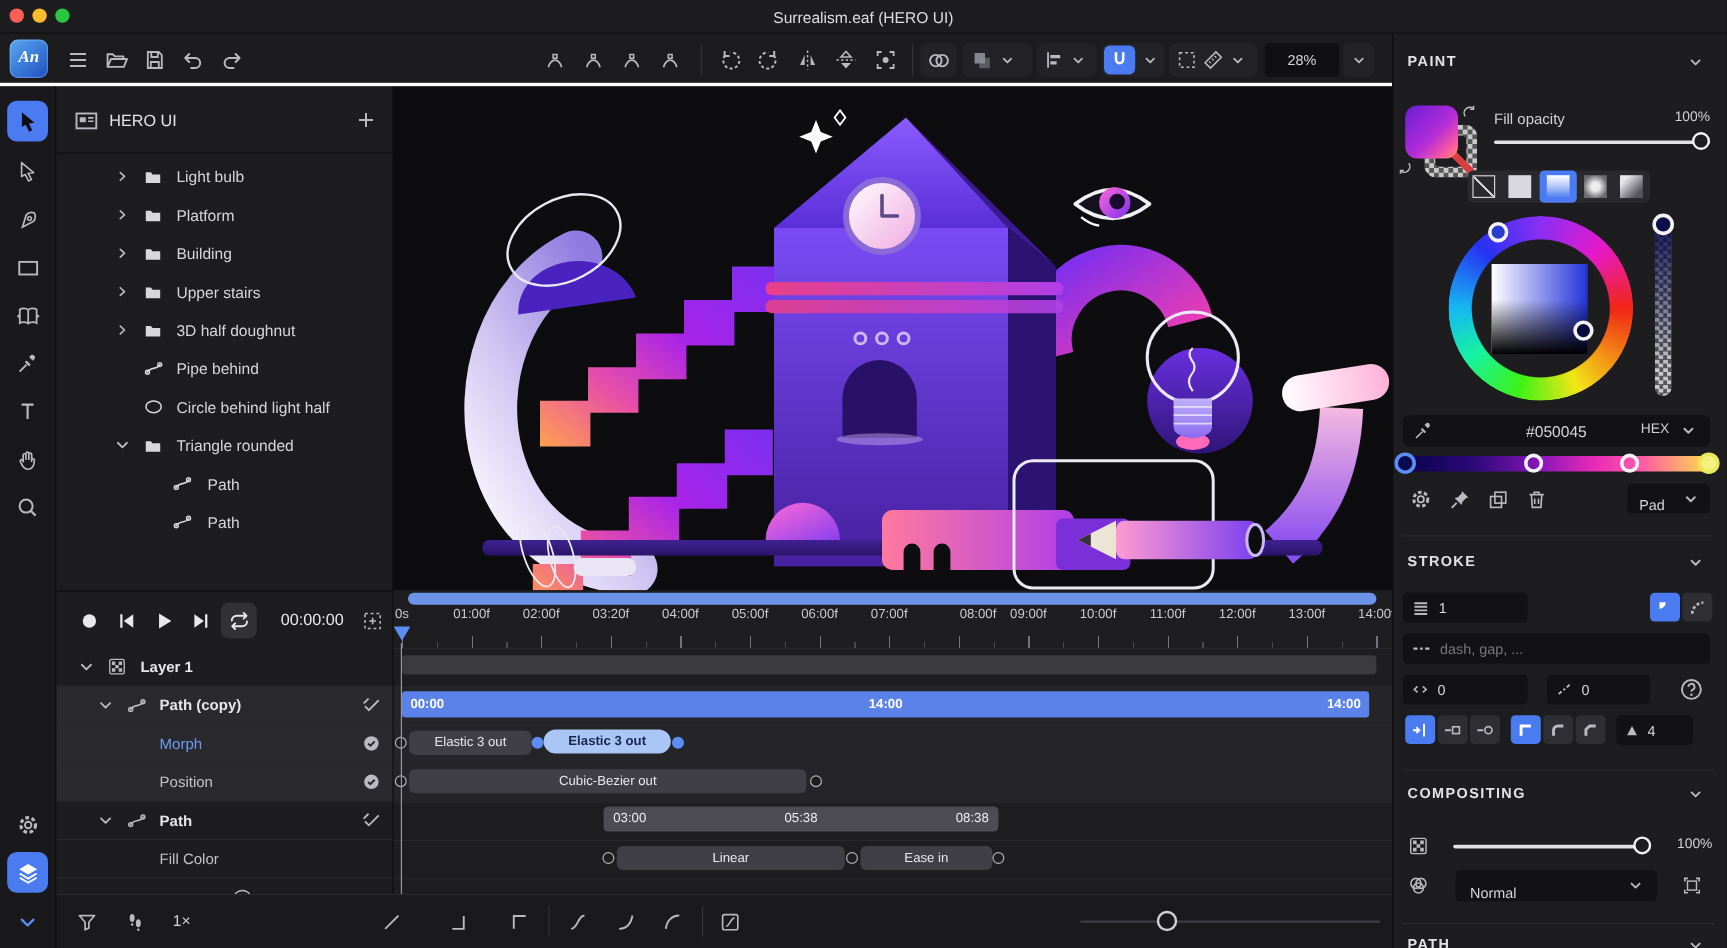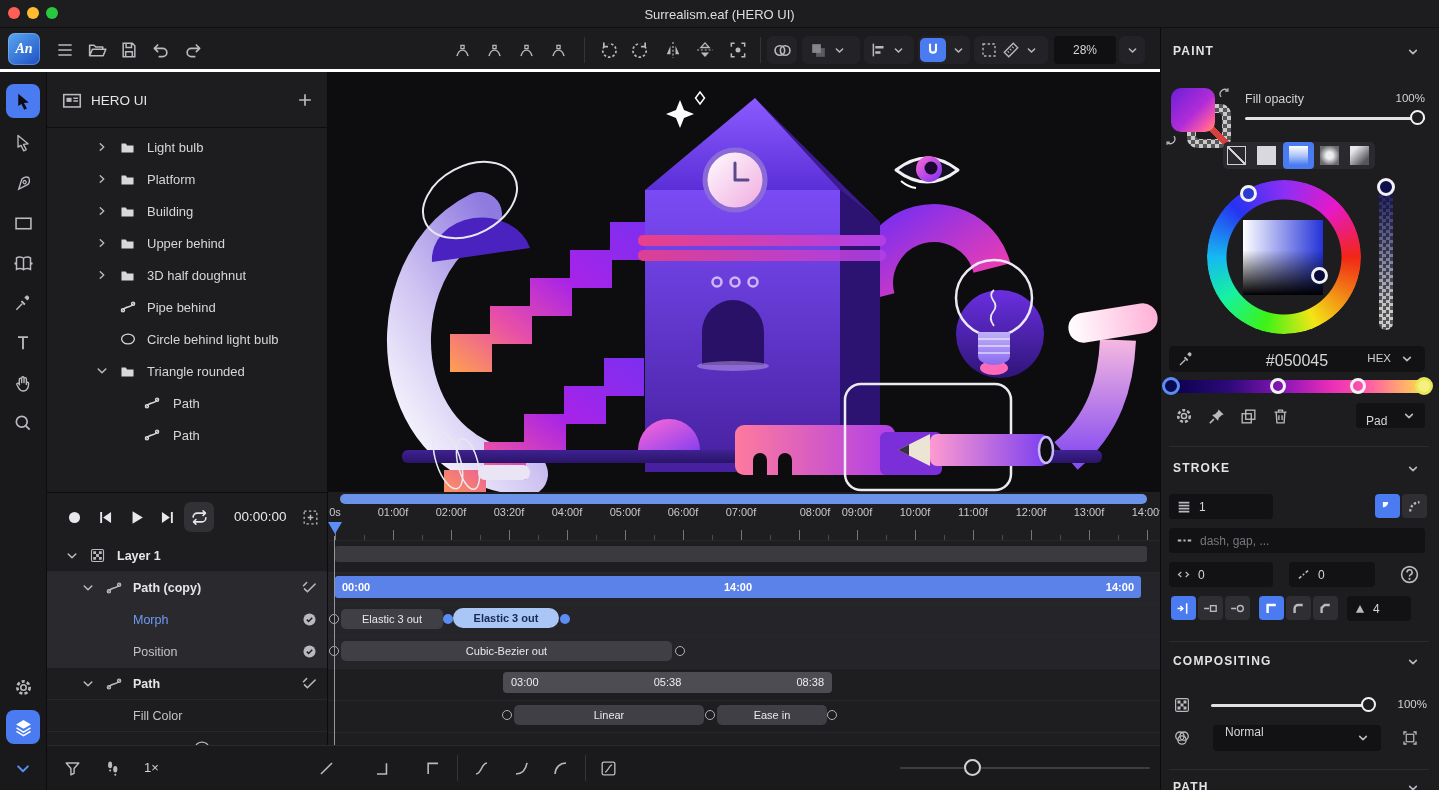--- a/index.html
+++ b/index.html
@@ -564,42 +564,42 @@
           </svg>
           <span class="lbl">Building</span>
         </div>
       <div class="ti">
           <svg class="ic chev" width="14" height="14" viewBox="0 0 24 24">
             <use href="#i-chevr"></use>
           </svg>
           <svg class="ic tico" width="17" height="17" viewBox="0 0 24 24">
             <path d="M3.5 19V6.5h6l2 2.5h9V19z" fill="currentColor"></path>
           </svg>
-          <span class="lbl">Upper behind</span>
+          <span class="lbl">Upper stairs</span>
         </div>
       <div class="ti">
           <svg class="ic chev" width="14" height="14" viewBox="0 0 24 24">
             <use href="#i-chevr"></use>
           </svg>
           <svg class="ic tico" width="17" height="17" viewBox="0 0 24 24">
             <path d="M3.5 19V6.5h6l2 2.5h9V19z" fill="currentColor"></path>
           </svg>
           <span class="lbl">3D half doughnut</span>
         </div>
       <div class="ti">
           <svg class="ic tico" width="18" height="18" viewBox="0 0 24 24">
             <use href="#i-path"></use>
           </svg>
           <span class="lbl">Pipe behind</span>
         </div>
       <div class="ti">
           <svg class="ic tico" width="18" height="18" viewBox="0 0 24 24">
             <use href="#i-ellipse"></use>
           </svg>
-          <span class="lbl">Circle behind light bulb</span>
+          <span class="lbl">Circle behind light half</span>
         </div>
       <div class="ti">
           <svg class="ic chev" width="14" height="14" viewBox="0 0 24 24">
             <use href="#i-chevd"></use>
           </svg>
           <svg class="ic tico" width="17" height="17" viewBox="0 0 24 24">
             <path d="M3.5 19V6.5h6l2 2.5h9V19z" fill="currentColor"></path>
           </svg>
           <span class="lbl">Triangle rounded</span>
         </div>
@@ -1025,21 +1025,21 @@
     <div class="abs" style="left:79px;top:157px;width:17px;height:17px;border:3px solid #f2f2f5;border-radius:50%;background:#2a3bd0"></div>
     <div class="abs" style="left:82px;top:192px;width:80px;height:75px;background:linear-gradient(to top,#000,rgba(0,0,0,0) 60%),linear-gradient(to right,#fff,#2433d8)"></div>
     <div class="abs" style="left:150px;top:239px;width:17px;height:17px;border:3px solid #f2f2f5;border-radius:50%;background:#0a0a3a"></div>
     <div class="abs checker" style="left:218px;top:156px;width:14px;height:146px;border-radius:7px;background-image:linear-gradient(180deg,rgba(14,14,75,.97),rgba(14,14,75,0) 85%),conic-gradient(#c9c9c9 0 25%,#565656 0 50%,#c9c9c9 0 75%,#565656 0);background-size:auto,7px 7px"></div>
     <div class="abs" style="left:216px;top:150px;width:18px;height:18px;border:3px solid #f2f2f5;border-radius:50%;background:#0e0e4b"></div>
 
     <div class="abs" style="left:8px;top:318px;width:256px;height:26px;background:#121215;border-radius:5px">
       <svg class="ic abs" style="left:8px;top:4px" width="18" height="18" viewBox="0 0 24 24">
           <use href="#i-eyedrop"></use>
         </svg>
-      <span class="abs" style="left:50%;top:6px;transform:translateX(-50%);font-size:16px;color:#d6d6da">#050045</span>
+      <span class="abs" style="left:50%;top:6px;transform:translateX(-50%);font-size:13px;color:#d6d6da">#050045</span>
       <span class="abs" style="right:34px;top:6px;font-size:11.5px;color:#cfcfd4">HEX</span>
       <svg class="ic schev" style="right:10px;top:5px" viewBox="0 0 24 24">
           <use href="#i-chev"></use>
         </svg>
     </div>
 
     <div class="abs" style="left:2px;top:352px;width:268px;height:13px;border-radius:7px;background:linear-gradient(90deg,#050045,#2d0a7a 25%,#8a15b8 45%,#e82cb8 62%,#ff58a8 76%,#ffd452 96%,#f8e25c)"></div>
     <div class="abs" style="left:1px;top:349px;width:18px;height:18px;border:3.5px solid #5b8df5;border-radius:50%;background:#0a0a50"></div>
     <div class="abs" style="left:109px;top:350px;width:16px;height:16px;border:3px solid #f2f2f5;border-radius:50%;background:transparent"></div>
     <div class="abs" style="left:189px;top:350px;width:16px;height:16px;border:3px solid #f2f2f5;border-radius:50%;background:transparent"></div>
@@ -1164,21 +1164,21 @@
       </svg>
     <svg class="ic abs" style="left:12px;top:668px" width="18" height="18" viewBox="0 0 24 24">
         <use href="#i-checki"></use>
       </svg>
     <div class="slider-track" style="left:50px;top:676px;width:162px"></div>
     <div class="slider-knob" style="left:200px;top:669px"></div>
     <span class="abs" style="right:12px;top:670px;font-size:11.5px;color:#d2d2d6">100%</span>
     <svg class="ic abs" style="left:11px;top:700px" width="20" height="20" viewBox="0 0 24 24">
         <use href="#i-venn"></use>
       </svg>
-    <div class="abs dark-field" style="left:52px;top:697px;width:168px;height:26px;display:flex;align-items:flex-start;background:#121215">
+    <div class="abs dark-field" style="left:52px;top:697px;width:168px;height:26px;display:flex;align-items:flex-end;background:#121215">
       <span style="margin-left:12px">Normal</span>
       <svg class="ic schev" style="right:10px;top:5px" viewBox="0 0 24 24">
           <use href="#i-chev"></use>
         </svg>
     </div>
     <svg class="ic abs" style="left:240px;top:701px" width="18" height="18" viewBox="0 0 24 24">
         <use href="#i-framef"></use>
       </svg>
 
     <div class="hdiv" style="top:741px"></div>

